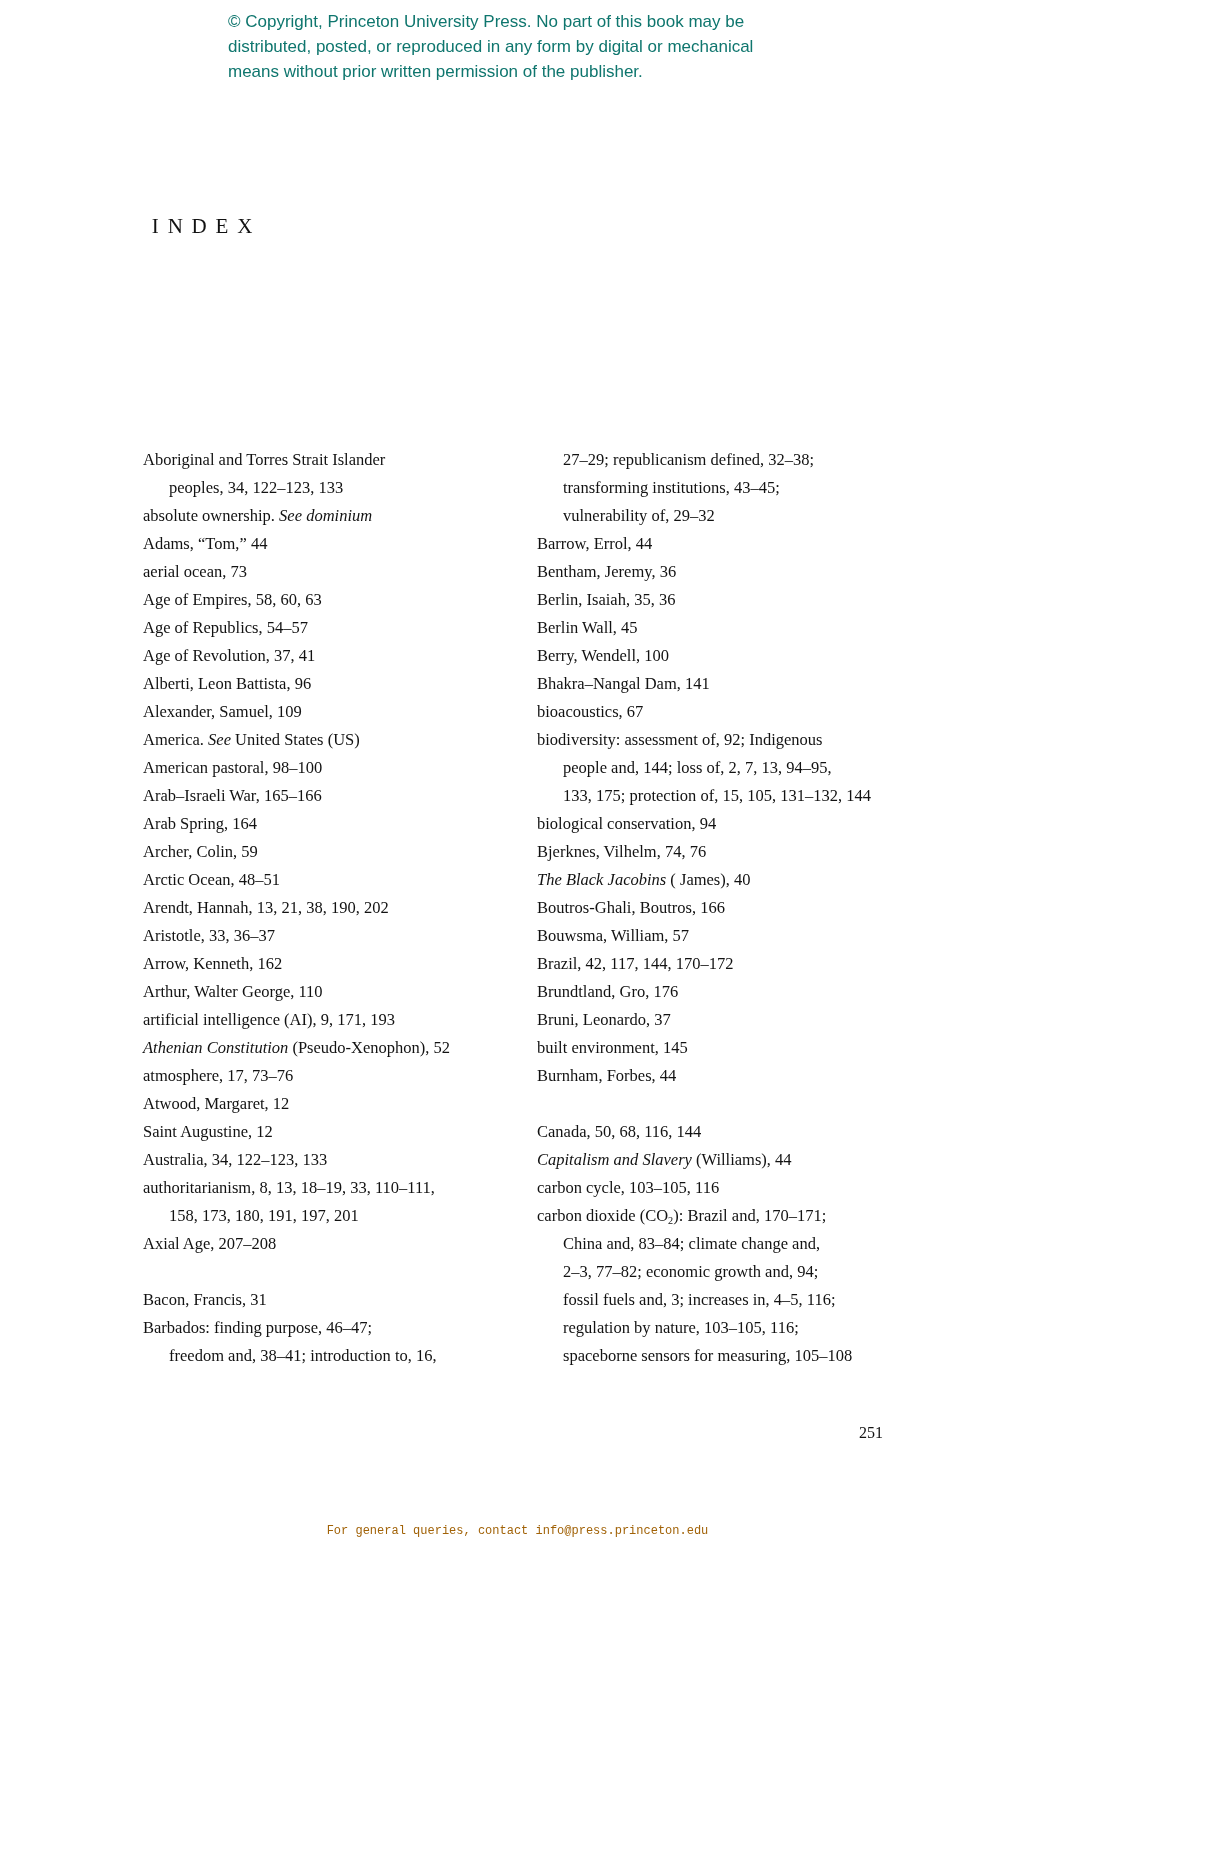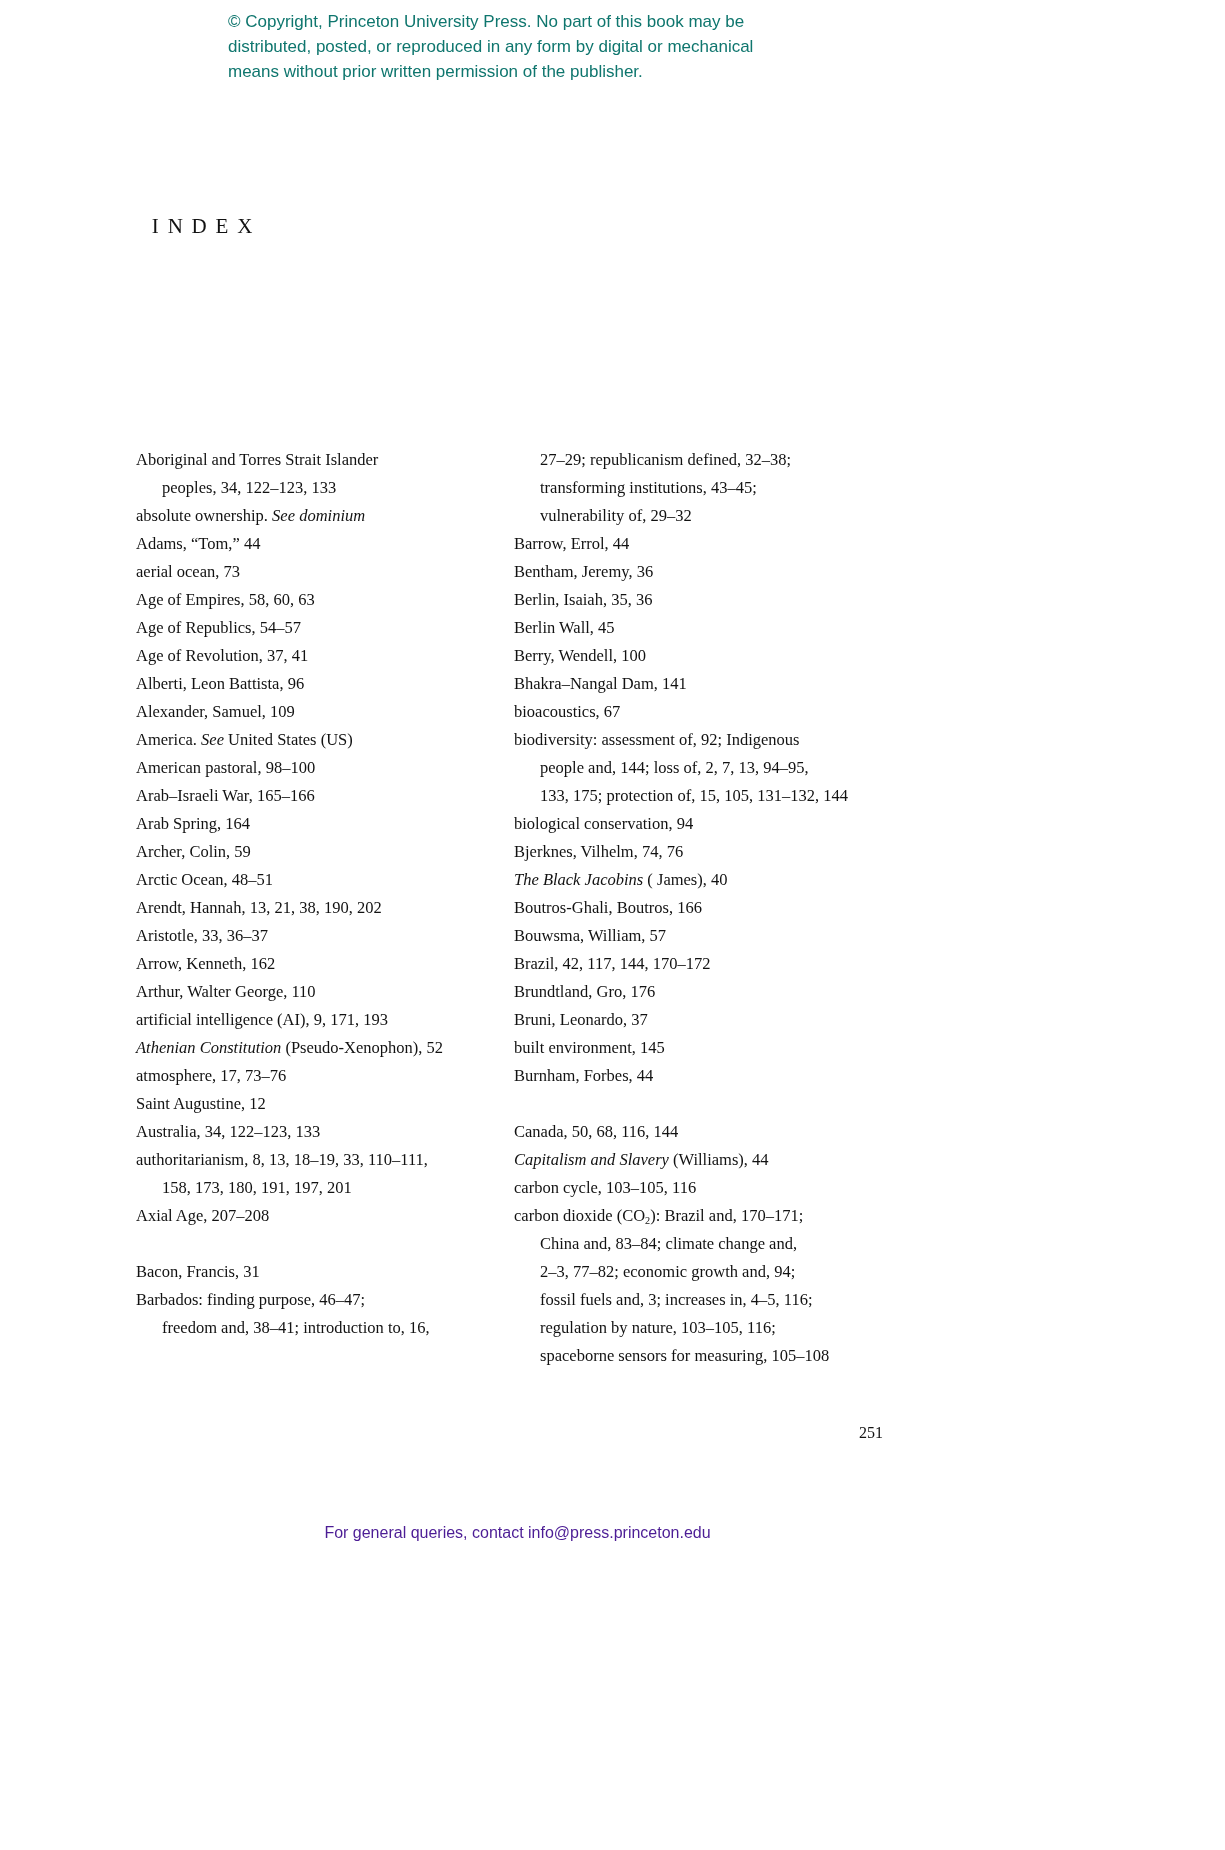--- a/index.html
+++ b/index.html
@@ -30,25 +30,25 @@
     width: 740px;
     text-align: left;
     font-size: 21px;
     font-weight: normal;
     letter-spacing: 0.42em;
     text-indent: 0.42em;
     color: #121212;
   }
   .index-columns {
     position: absolute;
-    left: 136px;
+    left: 143px;
     top: 446px;
     width: 770px;
     display: flex;
-    gap: 2px;
+    gap: 18px;
   }
   .index-column {
     width: 376px;
     font-size: 16.5px;
     line-height: 28px;
   }
   .entry {
     padding-left: 26px;
     text-indent: -26px;
     white-space: pre-wrap;
@@ -70,23 +70,23 @@
     width: 740px;
     text-align: right;
     font-size: 16px;
   }
   .footer-contact {
     position: absolute;
     left: 0;
     top: 1524px;
     width: 1035px;
     text-align: center;
-    font-family: Liberation Sans, sans-serif;
-    font-size: 16px;
-    color: #4c1d95;
+    font-family: Liberation Mono, monospace;
+    font-size: 12px;
+    color: #a16207;
   }
 </style>
 </head>
 <body>
 
 <div class="copyright">© Copyright, Princeton University Press. No part of this book may be
 distributed, posted, or reproduced in any form by digital or mechanical
 means without prior written permission of the publisher.</div>
 
 <h1 class="page-title">INDEX</h1>
@@ -109,20 +109,21 @@
       <p class="entry">Arab Spring, 164</p>
       <p class="entry">Archer, Colin, 59</p>
       <p class="entry">Arctic Ocean, 48–51</p>
       <p class="entry">Arendt, Hannah, 13, 21, 38, 190, 202</p>
       <p class="entry">Aristotle, 33, 36–37</p>
       <p class="entry">Arrow, Kenneth, 162</p>
       <p class="entry">Arthur, Walter George, 110</p>
       <p class="entry">artificial intelligence (AI), 9, 171, 193</p>
       <p class="entry"><i>Athenian Constitution</i> (Pseudo-Xenophon), 52</p>
       <p class="entry">atmosphere, 17, 73–76</p>
+      <p class="entry">Atwood, Margaret, 12</p>
       <p class="entry">Saint Augustine, 12</p>
       <p class="entry">Australia, 34, 122–123, 133</p>
       <p class="entry">authoritarianism, 8, 13, 18–19, 33, 110–111,
 158, 173, 180, 191, 197, 201</p>
       <p class="entry">Axial Age, 207–208</p>
       <div class="letter-gap"></div>
       <p class="entry">Bacon, Francis, 31</p>
       <p class="entry">Barbados: finding purpose, 46–47;
 freedom and, 38–41; introduction to, 16,</p>
     </div>

